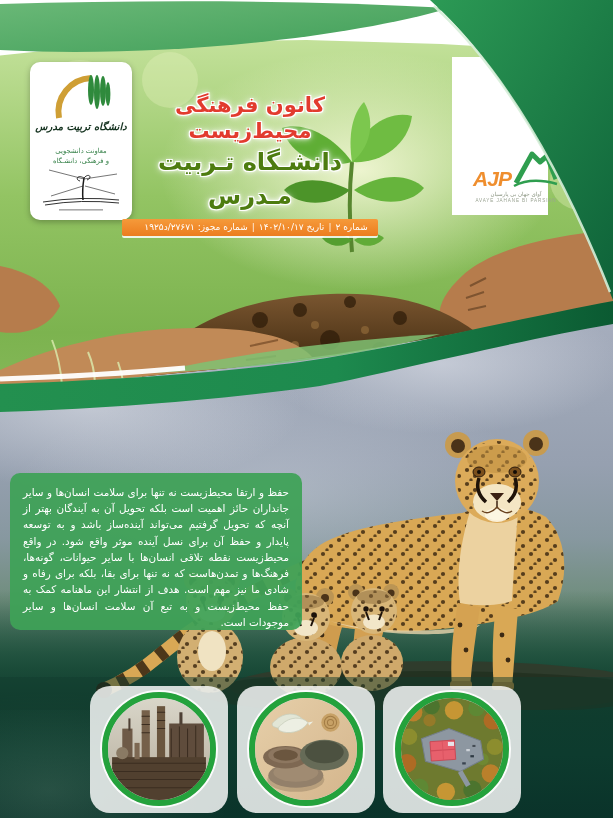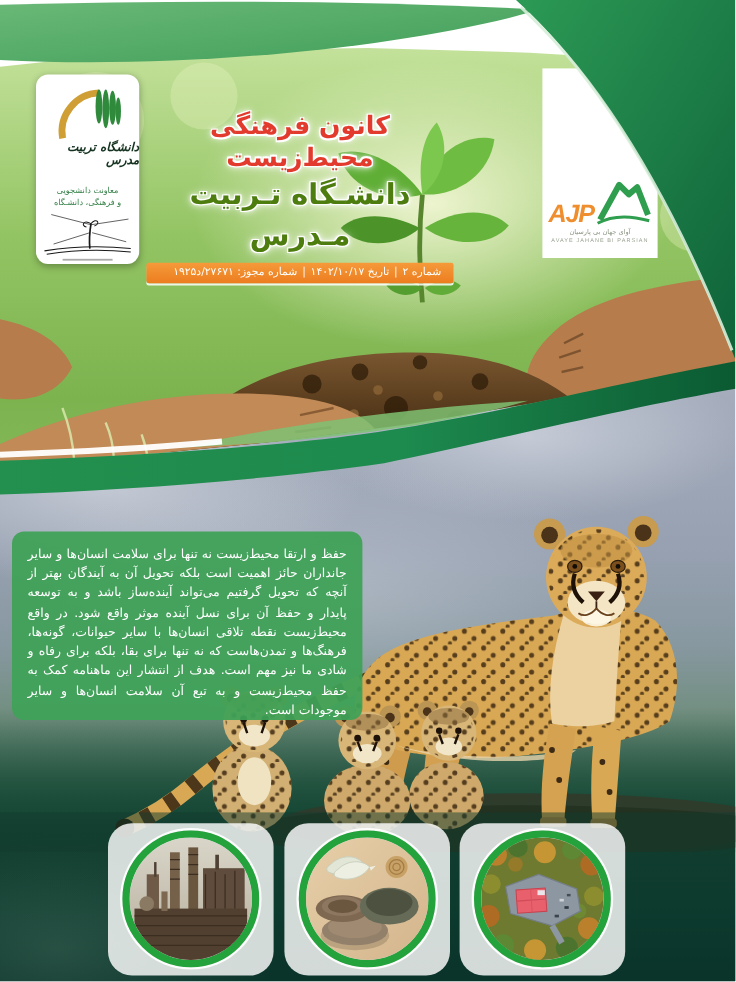--- a/index.html
+++ b/index.html
@@ -15,46 +15,46 @@
       linear-gradient(180deg,#a9b0c0 0%,#96a0b0 33%,#8798a0 47%,#6f8d7c 59%,#33664e 72%,#1b5340 84%,#11392c 100%);}
   .bottom-green{position:absolute;left:0;top:590px;width:613px;height:228px;z-index:2;
     background:
       radial-gradient(ellipse 260px 140px at 8% 88%, rgba(140,172,152,.22), transparent 70%),
       linear-gradient(180deg, rgba(16,60,45,0) 0%, rgba(18,68,50,.65) 28%, rgba(14,58,44,.92) 52%, #0d3b2e 72%, #0a332a 100%);}
 
   
   .cheetah{position:absolute;left:0;top:425px;z-index:3;}
 
   
-  .intro{position:absolute;left:10px;top:443px;width:292px;height:157px;z-index:4;
+  .intro{position:absolute;left:10px;top:473px;width:292px;height:157px;z-index:4;
     background:rgba(63,162,87,.94);border-radius:10px;box-sizing:border-box;
     padding:11px 13px;color:#fff;direction:rtl;text-align:justify;
     font-size:10.4px;line-height:1.56;}
   .intro p{margin:0;}
 
   
   .photo-top{position:absolute;left:0;top:40px;width:613px;height:390px;z-index:5;
     clip-path:polygon(0% 4%,12% 2%,30% .5%,50% 0%,72% 1%,88% 2.5%,100% 4.5%,
                       100% 67%,88% 71%,72% 76%,55% 80.5%,38% 84%,22% 86.5%,10% 87.8%,0% 88.3%);}
 
   .band{position:absolute;left:0;top:285px;z-index:6;}
 
   
   .white-strip{position:absolute;left:452px;top:57px;width:96px;height:158px;background:#fff;z-index:7;}
-  .ajp{position:absolute;left:0;top:92px;width:96px;text-align:center;}
+  .ajp{position:absolute;left:16px;top:92px;width:96px;text-align:center;}
   .ajp-row{display:flex;align-items:flex-end;justify-content:center;gap:2px;}
   .ajp-acronym{font-family:"Liberation Sans",sans-serif;font-weight:bold;font-style:italic;
     font-size:21px;color:#ef8e2e;letter-spacing:-1px;line-height:1;}
   .ajp-fa{font-size:5.5px;color:#8a9480;margin-top:2px;direction:rtl;}
   .ajp-en{font-family:"Liberation Sans",sans-serif;font-size:4.6px;letter-spacing:.9px;color:#9aa392;margin-top:1px;}
 
   .swoosh{position:absolute;left:0;top:0;z-index:8;}
 
   
-  .badge{position:absolute;left:30px;top:62px;width:86px;height:158px;z-index:9;background:#fff;
+  .badge{position:absolute;left:30px;top:62px;width:102px;height:158px;z-index:9;background:#fff;
     border-radius:10px;box-shadow:0 2px 6px rgba(0,0,0,.28);display:flex;flex-direction:column;
     align-items:center;padding-top:6px;box-sizing:border-box;}
   .badge-name{font-size:10px;font-weight:bold;color:#14321f;direction:rtl;margin-top:1px;font-style:italic;}
   .badge-deputy{font-size:6.8px;color:#37824a;direction:rtl;text-align:center;line-height:1.5;margin-top:14px;}
 
   
   .banners{position:absolute;left:122px;top:92px;width:256px;z-index:9;text-align:center;direction:rtl;}
   .hl{font-weight:bold;
     text-shadow:0 0 3px #fff,0 0 5px #fff,1px 1px 0 #fff,-1px -1px 0 #fff,1px -1px 0 #fff,-1px 1px 0 #fff,0 0 9px rgba(255,255,255,.95);}
   .hl1{font-size:21px;color:#e23b2e;line-height:1.25;}

